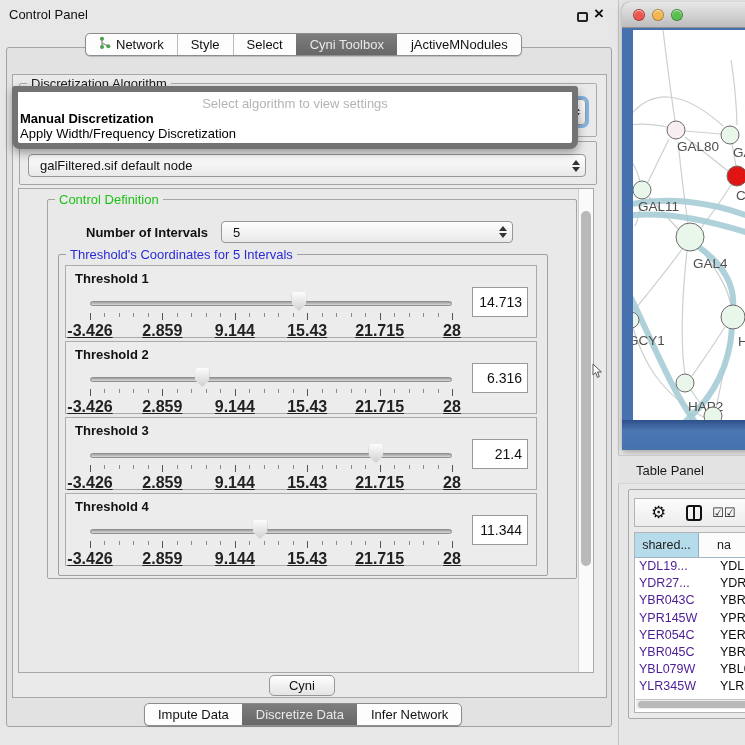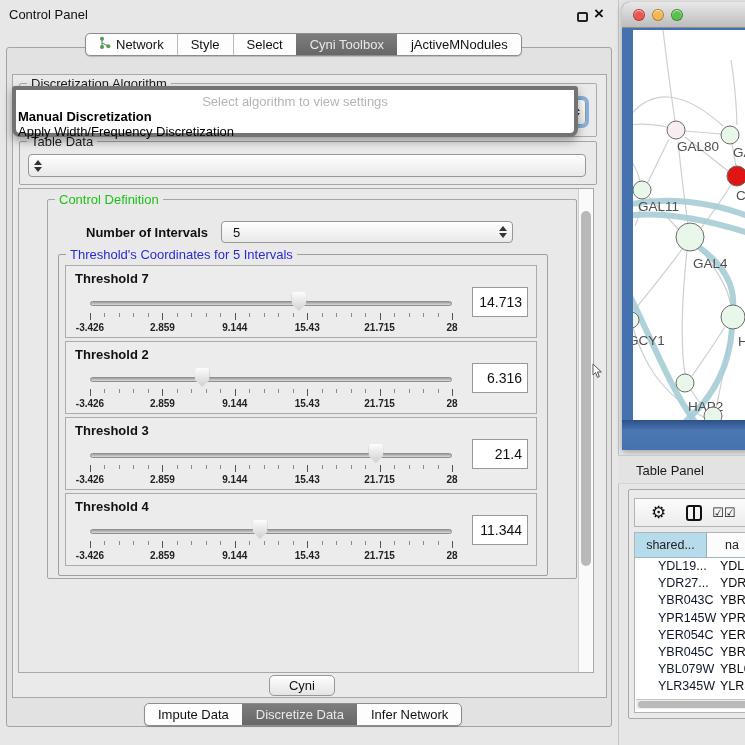--- a/index.html
+++ b/index.html
@@ -30,41 +30,41 @@
   .glabel.blue  { color:#2b2bd5; }
 
   .combo { position:absolute; background:linear-gradient(#fefefe,#e9e9e9); border:1px solid #979797; border-radius:4px; display:flex; align-items:center; }
   .combo .cval { padding-left:11px; font-size:13px; color:#111; flex:1; }
   .combo .arrows { width:18px; display:flex; flex-direction:column; align-items:center; gap:2px; }
   .arr-up { width:0; height:0; border-left:4px solid transparent; border-right:4px solid transparent; border-bottom:5px solid #333; }
   .arr-dn { width:0; height:0; border-left:4px solid transparent; border-right:4px solid transparent; border-top:5px solid #333; }
   .combo.focused { box-shadow:0 0 0 3px rgba(94,158,221,.75); }
 
   
-  .algo-popup { position:absolute; left:12px; top:86px; width:566px; height:51px; background:#fff; border:4px solid #737373; border-radius:3px 3px 8px 8px; box-shadow:0 4px 10px rgba(0,0,0,.35); z-index:20; }
+  .algo-popup { position:absolute; left:12px; top:86px; width:566px; height:63px; background:#fff; border:6px solid #737373; border-radius:3px 3px 8px 8px; box-shadow:0 4px 10px rgba(0,0,0,.35); z-index:20; }
   .algo-hint { position:absolute; left:0; right:0; top:4px; text-align:center; color:#b4b4b4; font-size:13px; }
   .algo-opt { position:absolute; left:2px; font-size:13px; color:#000; white-space:nowrap; }
   .algo-opt.bold { font-weight:bold; }
 
   
   .viewport { position:absolute; left:18px; top:188px; width:576px; height:485px; background:#e9e9e9; border:1px solid #a8a8a8; overflow:hidden; }
   .vscroll { position:absolute; right:0; top:0; bottom:0; width:15px; background:#fafafa; border-left:1px solid #cecece; }
   .vscroll .thumb { position:absolute; left:2px; width:10px; background:#b9b9b9; border-radius:6px; }
 
   .noi-label { position:absolute; left:38px; top:25px; font-weight:bold; font-size:13px; }
   .thr-row { position:relative; width:472px; height:73px; border:1px solid #ababab; background:#ececec; margin-bottom:3px; }
   .thr-label { position:absolute; left:9px; top:5px; font-weight:bold; font-size:13px; }
   .slider-zone { position:absolute; left:24px; top:24px; width:362px; height:46px; }
   .track { position:absolute; left:0; right:0; top:11px; height:5px; border-radius:3px; background:linear-gradient(#9e9e9e,#d9d9d9); border:1px solid #8f8f8f; }
   .thumb-sl { position:absolute; top:2px; width:15px; height:19px; background:linear-gradient(#fdfdfd,#cfcfcf); clip-path:polygon(50% 100%, 0 62%, 0 14%, 14% 0, 86% 0, 100% 14%, 100% 62%); filter:drop-shadow(0 0 1px #777); transform:translateX(-50%); }
   .ticks { position:absolute; left:0; right:0; top:23px; height:8px; }
   .ticks span { position:absolute; width:1px; background:#8a8a8a; height:4px; }
   .ticks span.major { height:7px; background:#555; }
   .tick-labels { position:absolute; left:0; right:0; top:32px; height:12px; }
-  .tick-labels span { position:absolute; transform:translateX(-50%); font-size:10px; font-weight:bold; color:#222; white-space:nowrap; }
+  .tick-labels span { position:absolute; transform:translateX(-50%); font-size:16px; font-weight:bold; color:#222; white-space:nowrap;text-decoration:underline; }
   .value-box { position:absolute; right:8px; top:21px; width:56px; height:30px; background:#fff; border:1px solid #999; font-size:14px; text-align:right; padding:6px 5px 0 0; }
 
   .attr-list { position:absolute; left:18px; top:32px; width:490px; height:70px; background:#fff; border:1px solid #bbb; }
   .attr-item { font-size:13px; padding-left:10px; line-height:17.5px; }
   .attr-list .vscroll .thumb { top:4px; height:42px; }
 
   .apply-btn { position:absolute; left:256px; top:600px; width:66px; height:21px; background:linear-gradient(#fefefe,#e4e4e4); border:1px solid #979797; border-radius:5px; text-align:center; line-height:19px; font-size:13px; }
 
   
   .right-area { position:absolute; left:618px; top:0; width:127px; height:745px; background:#e6e6e6; border-left:1px solid #c3c3c3; }
@@ -85,25 +85,25 @@
   .tpanel { position:absolute; left:628px; top:489px; width:132px; height:230px; background:#eaeaea; border:1px solid #a8a8a8; border-radius:2px; }
   .tp-toolbar { position:absolute; left:5px; top:8px; width:122px; height:29px; background:linear-gradient(#fcfcfc,#ececec); border:1px solid #b3b3b3; display:flex; align-items:center; }
   .ti-gear { font-size:17px; color:#111; margin-left:16px; line-height:1; }
   .ti-cols { width:16px; height:16px; border:2px solid #111; border-radius:3px; margin-left:20px; position:relative; }
   .ti-cols::after { content:""; position:absolute; left:5px; top:0; bottom:0; width:2px; background:#111; }
   .ti-check { font-size:13px; color:#111; margin-left:10px; letter-spacing:-1px; }
   .ti-check:last-child { margin-left:1px; }
 
   .tp-table { position:absolute; left:5px; top:42px; width:122px; height:181px; background:#fff; border:1px solid #b3b3b3; overflow:hidden; }
   .tp-head { display:flex; height:25px; border-bottom:1px solid #9fb7c2; }
-  .th1 { width:72px; background:#b6dbeb; border-right:1px solid #8fafbf; text-align:center; line-height:24px; font-size:12.5px; color:#222; }
+  .th1 { width:64px; background:#b6dbeb; border-right:1px solid #8fafbf; text-align:center; line-height:24px; font-size:12.5px; color:#222; }
   .th2 { flex:1; background:#fcfcfc; padding-left:18px; line-height:24px; font-size:12.5px; color:#222; }
   .tp-body { position:absolute; left:0; right:0; top:25px; bottom:14px; overflow:hidden; }
   .tp-row { display:flex; height:17.2px; }
-  .td1 { width:76px; padding-left:23px; font-size:12.5px; line-height:17px; color:#0f172a; white-space:nowrap; }
+  .td1 { width:76px; padding-left:4px; font-size:12.5px; line-height:17px; color:#4c1d95; white-space:nowrap; }
   .td2 { flex:1; padding-left:9px; font-size:12.5px; line-height:17px; color:#0c0c0c; white-space:nowrap; }
   .hscroll { position:absolute; left:1px; right:1px; bottom:3px; height:10px; background:#ededed; border-top:1px solid #c6c6c6; }
   .hscroll .thumb { position:absolute; left:2px; top:1px; height:7px; width:94%; background:#b9b9b9; border-radius:5px; }
 
   .cursor-arrow { position:absolute; left:592px; top:364px; z-index:40; }
 </style>
 </head>
 <body>
 
 <div class="win-title">Control Panel</div>
@@ -144,20 +144,21 @@
       <span class="arrows">
           <span class="arr-up"></span>
           <span class="arr-dn"></span>
         </span>
     </div>
   </div>
 
   <div class="tgroup" style="left:6px; top:66px; width:578px; height:44px;">
     <span class="glabel black" style="background:#eaeaea;">Table Data</span>
     <div class="combo" style="left:8px; top:12px; width:558px; height:23px;">
+      <span class="cval">galFiltered.sif default node</span>
       <span class="arrows">
           <span class="arr-up"></span>
           <span class="arr-dn"></span>
         </span>
     </div>
   </div>
 
   <div class="apply-btn">Cyni</div>
 </div>
 
@@ -172,21 +173,21 @@
       <span class="arrows">
           <span class="arr-up"></span>
           <span class="arr-dn"></span>
         </span>
     </div>
 
     <div class="tgroup" style="left:10px; top:54px; width:490px; height:322px; border-color:#9f9f9f;">
       <span class="glabel blue">Threshold's Coordinates for 5 Intervals</span>
       <div id="thr-container" style="position:absolute; left:6px; top:10px;">
   <div class="thr-row">
-    <span class="thr-label">Threshold 7</span>
+    <span class="thr-label">Threshold 1</span>
     <div class="slider-zone">
       <div class="track"></div>
       <div class="thumb-sl" style="left: 57.72%;"></div>
       <div class="ticks">
                 <span class="major" style="left: 0%;"></span>
                 <span style="left: 4%;"></span>
                 <span style="left: 8%;"></span>
                 <span style="left: 12%;"></span>
                 <span style="left: 16%;"></span>
                 <span class="major" style="left: 20%;"></span>

